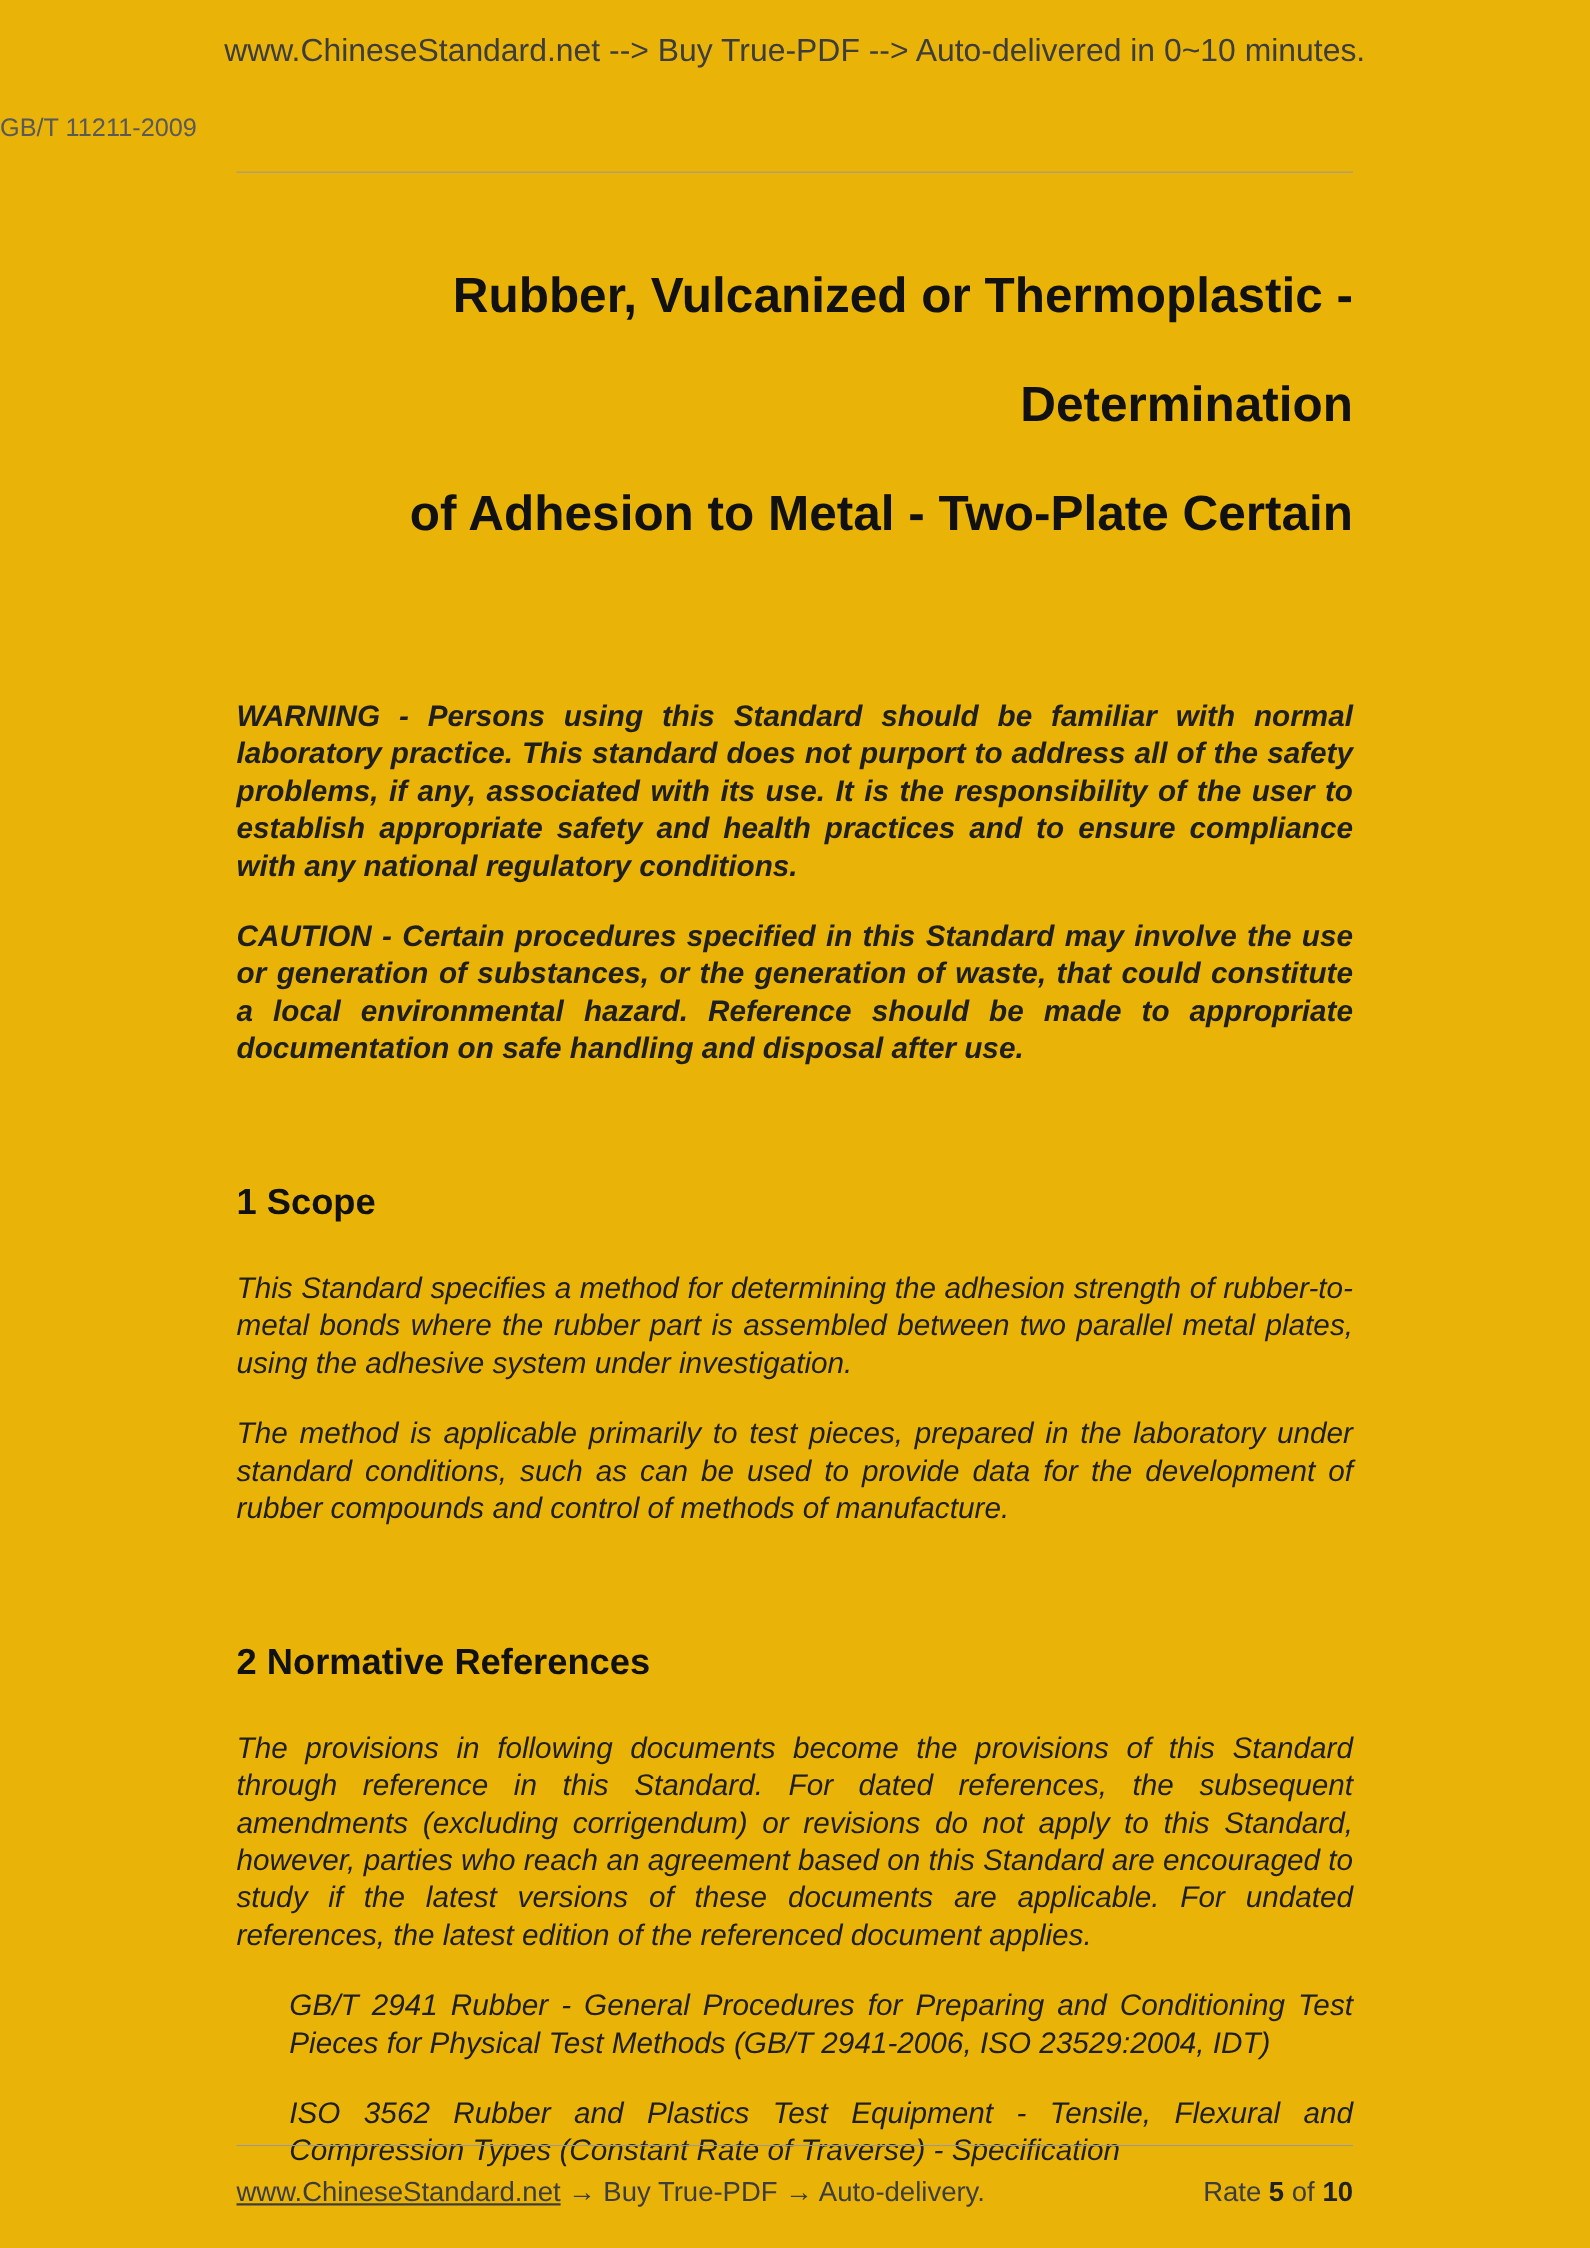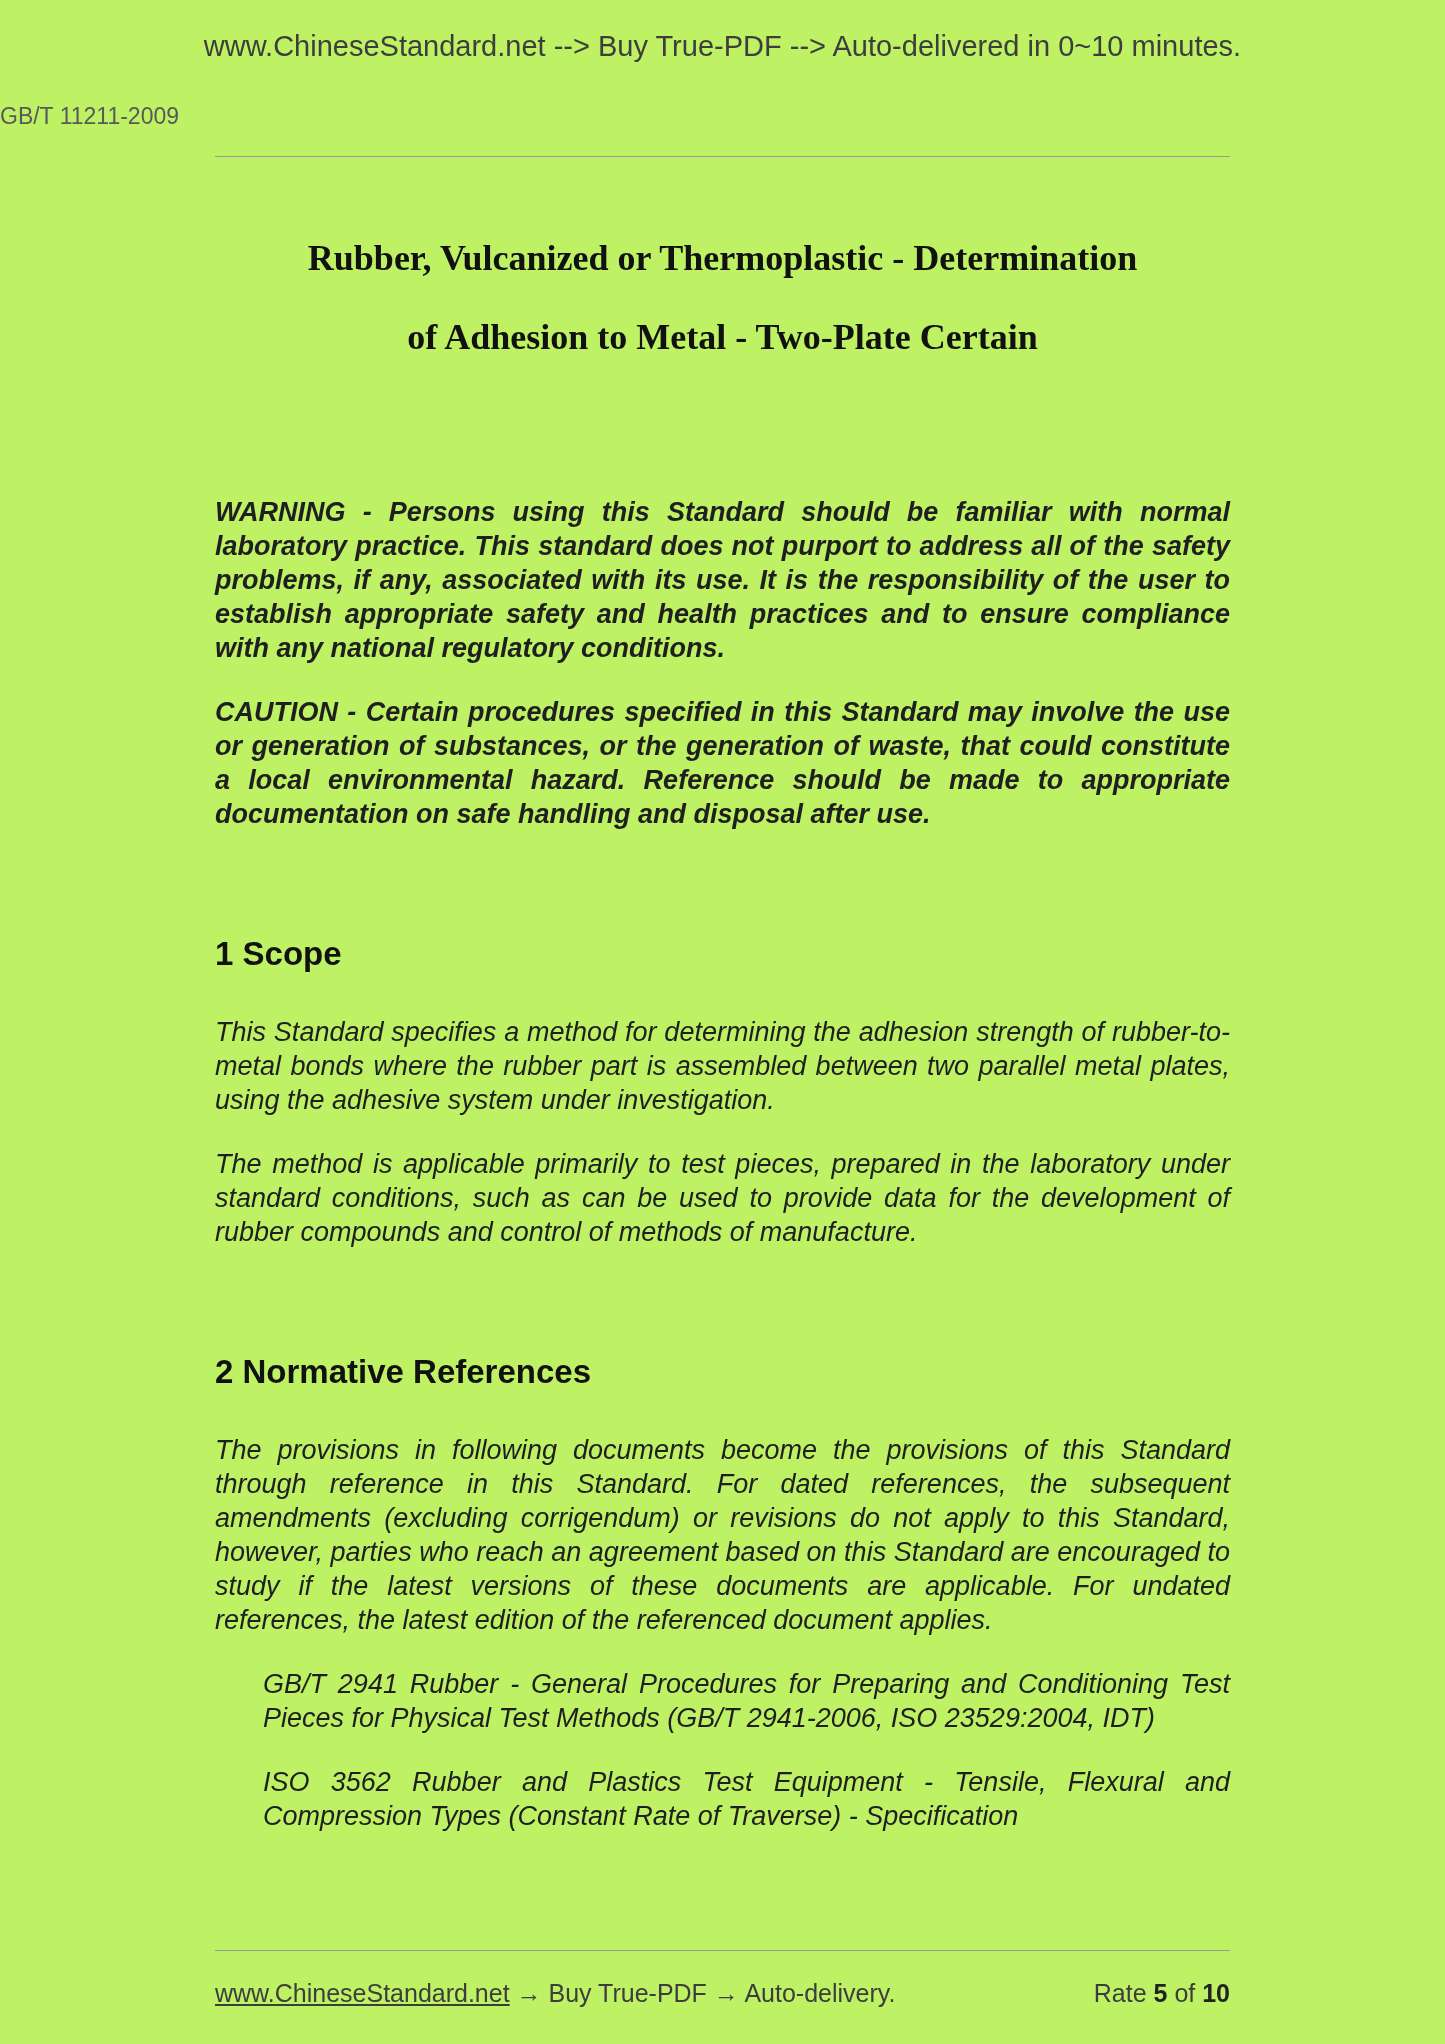--- a/index.html
+++ b/index.html
@@ -7,21 +7,21 @@
   body {
     font-family: "Liberation Sans", sans-serif;
     color: #1f1f1f;
     -webkit-font-smoothing: antialiased;
   }
   .page {
     position: relative;
     width: 1445px;
     height: 2044px;
     margin: 0 auto;
-    background: #bef264;
+    background: #eab308;
     overflow: hidden;
   }
   .banner {
     margin-top: 30px;
     text-align: center;
     font-size: 29px;
     color: #3d3d3d;
   }
   .doc-number {
     margin-top: 40px;
@@ -34,26 +34,25 @@
     margin: 0 auto;
   }
   .rule {
     border: none;
     border-top: 1px solid #9a9a9a;
     height: 0;
   }
   .top-rule { margin-top: 26px; }
   .doc-title {
     margin-top: 62px;
-    text-align: center;
-    font-size: 36px;
+    text-align: right;
+    font-size: 45px;
     font-weight: bold;
     color: #111111;
     line-height: 2.2;
-    font-family: Liberation Serif, serif;
   }
   .doc-title .title-line { display: block; }
   .body-para {
     font-size: 27px;
     line-height: 34px;
     text-align: justify;
     color: #1f1f1f;
     margin-bottom: 30px;
     font-style: italic;
   }

